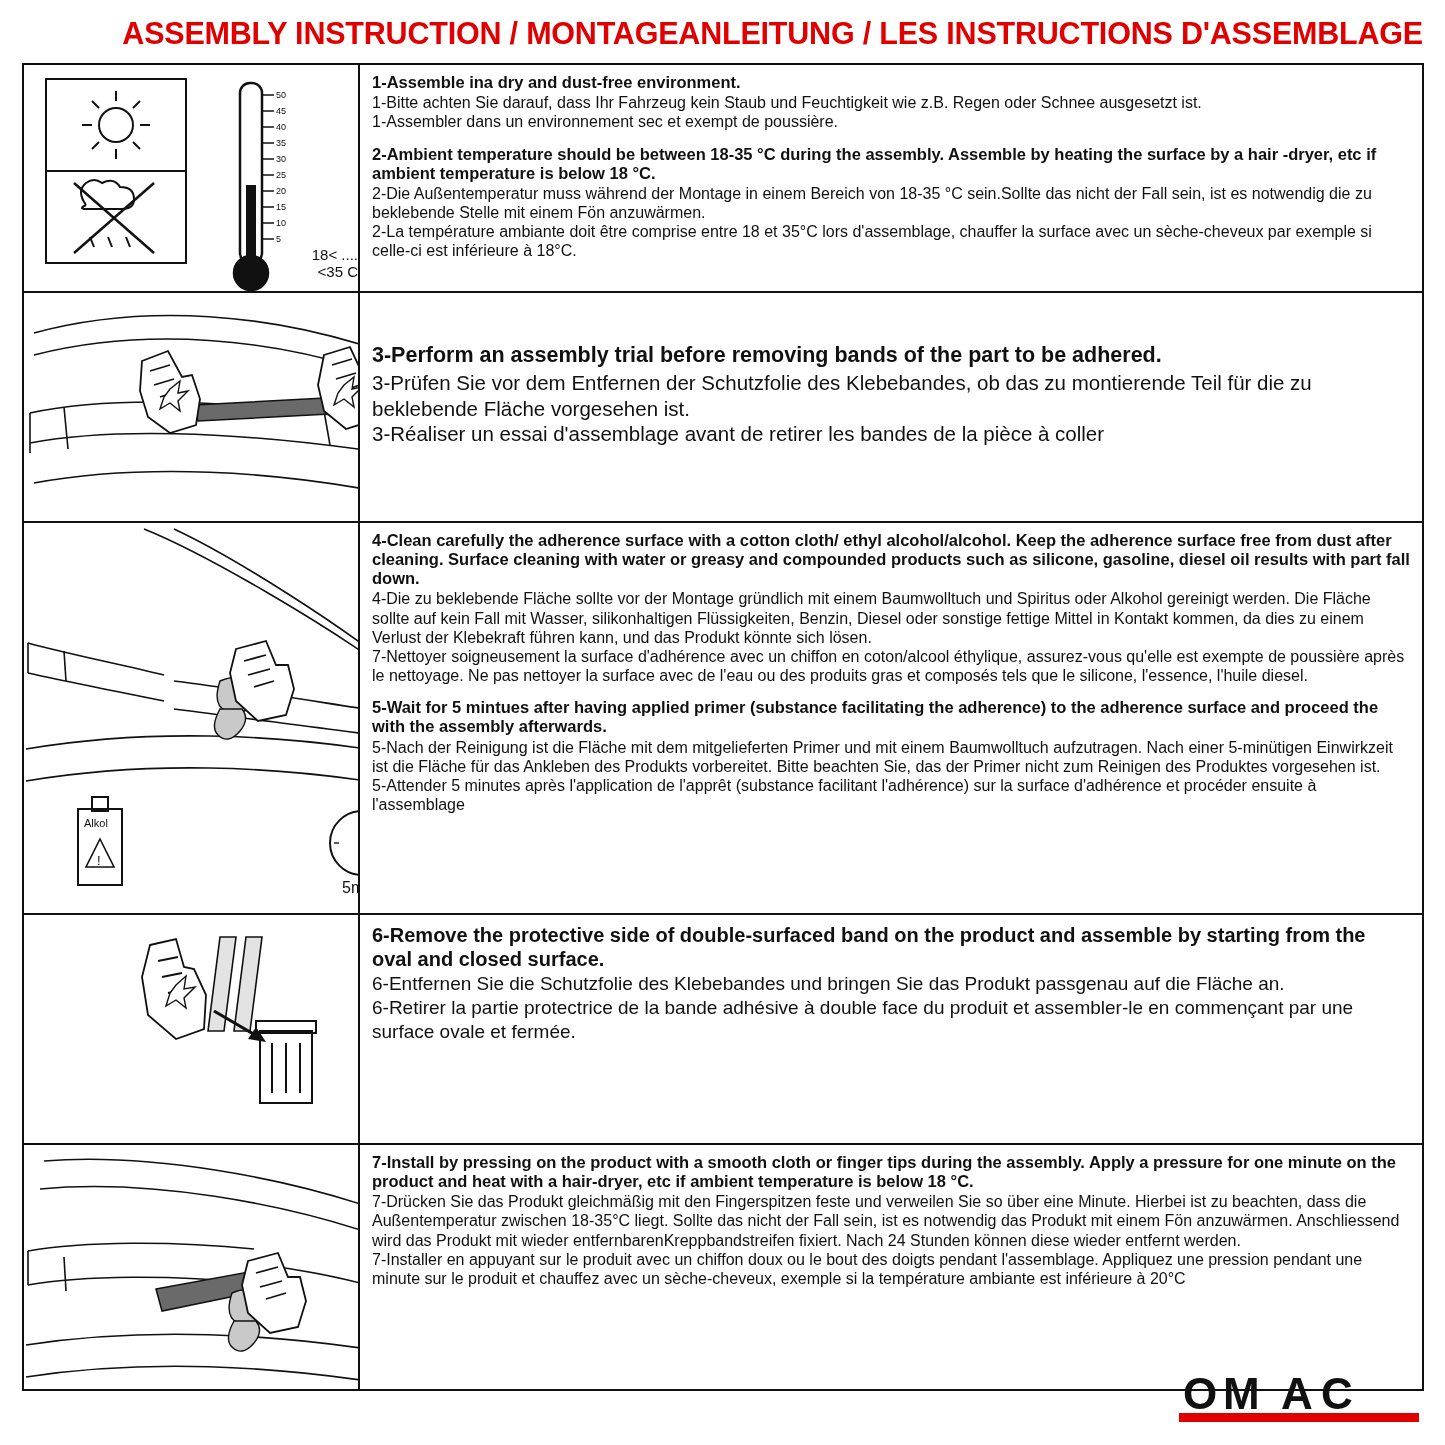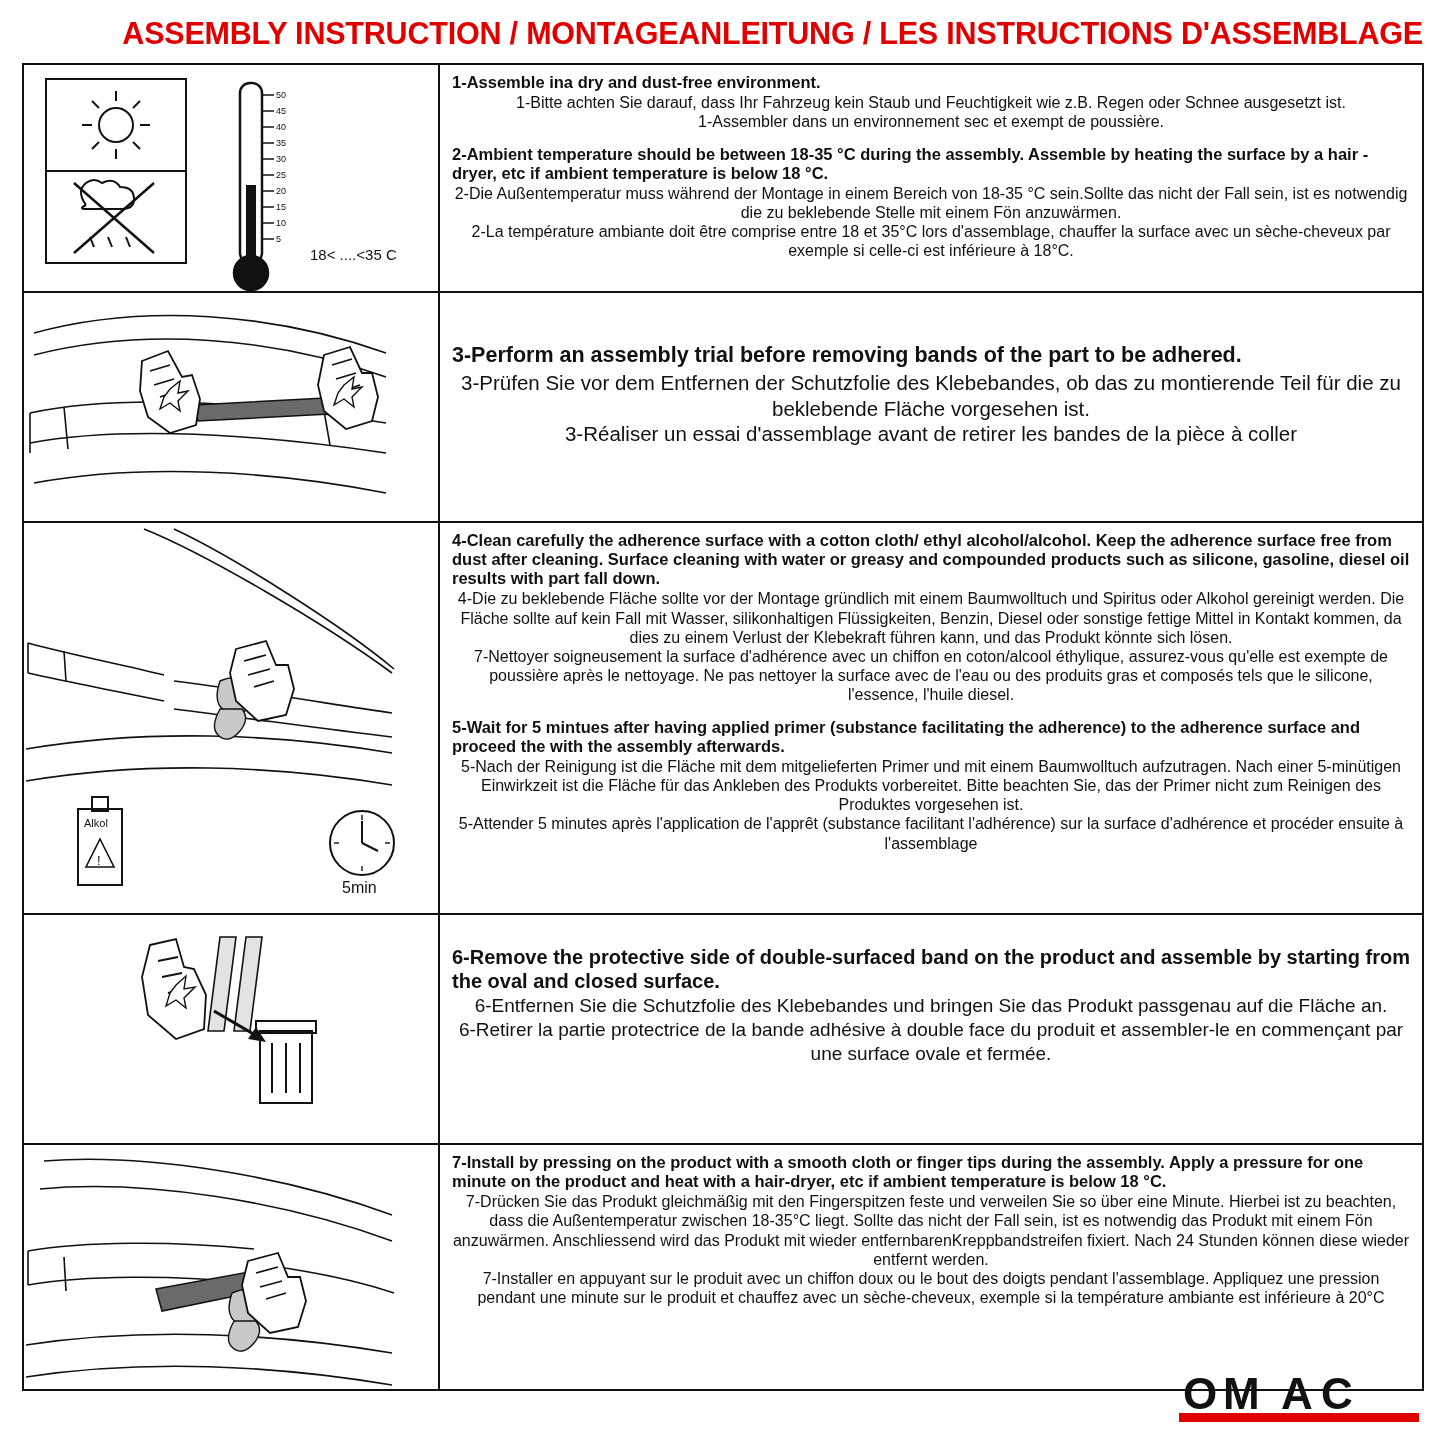--- a/index.html
+++ b/index.html
@@ -33,21 +33,21 @@
   .grid {
     border-top: 2px solid #111;
     border-left: 2px solid #111;
     width: 1400px;
   }
   .row {
     display: flex;
     align-items: stretch;
   }
   .cell-img {
-    width: 416px;
+    width: 336px;
     border-right: 2px solid #111;
     border-bottom: 2px solid #111;
     box-sizing: border-box;
     position: relative;
     overflow: hidden;
     background: #fff;
     text-align: right;
   }
   .cell-txt {
     flex: 1;
@@ -60,21 +60,20 @@
   .en {
     font-weight: bold;
     font-size: 16.5px;
     line-height: 1.16;
     margin: 0 0 1px 0;
   }
   .de, .fr {
     font-size: 16px;
     line-height: 1.2;
     margin: 0;
-    text-align: center;
   }
   .blk { margin-bottom: 13px; }
   .blk:last-child { margin-bottom: 0; }
 
   
   .big .en { font-size: 21.5px; line-height: 1.2; }
   .big .de, .big .fr { font-size: 20.5px; line-height: 1.26; }
 
   .r6 .en { font-size: 20px; line-height: 1.2; }
   .r6 .de, .r6 .fr { font-size: 19px; line-height: 1.26; }
@@ -292,21 +291,21 @@
           <g fill="none" stroke="#111" stroke-width="2">
             <rect x="236" y="116" width="52" height="72"></rect>
             <rect x="232" y="106" width="60" height="12"></rect>
             <line x1="248" y1="128" x2="248" y2="178"></line>
             <line x1="262" y1="128" x2="262" y2="178"></line>
             <line x1="276" y1="128" x2="276" y2="178"></line>
           </g>
         </svg>
       </div>
       <div class="cell-txt r6">
-        <div class="blk" style="margin-top:22px;">
+        <div class="blk" style="">
           <p class="en">6-Remove the protective side of double-surfaced band on the product and assemble by starting from the oval and closed surface.</p>
           <p class="de">6-Entfernen Sie die Schutzfolie des Klebebandes und bringen Sie das Produkt passgenau auf die Fläche an.</p>
           <p class="fr">6-Retirer la partie protectrice de la bande adhésive à double face du produit et assembler-le en commençant par une surface ovale et fermée.</p>
         </div>
       </div>
     </div>
 
     <div class="row">
       <div class="cell-img" style="height:246px;">
         <svg width="372" height="246" viewBox="0 0 372 246">

